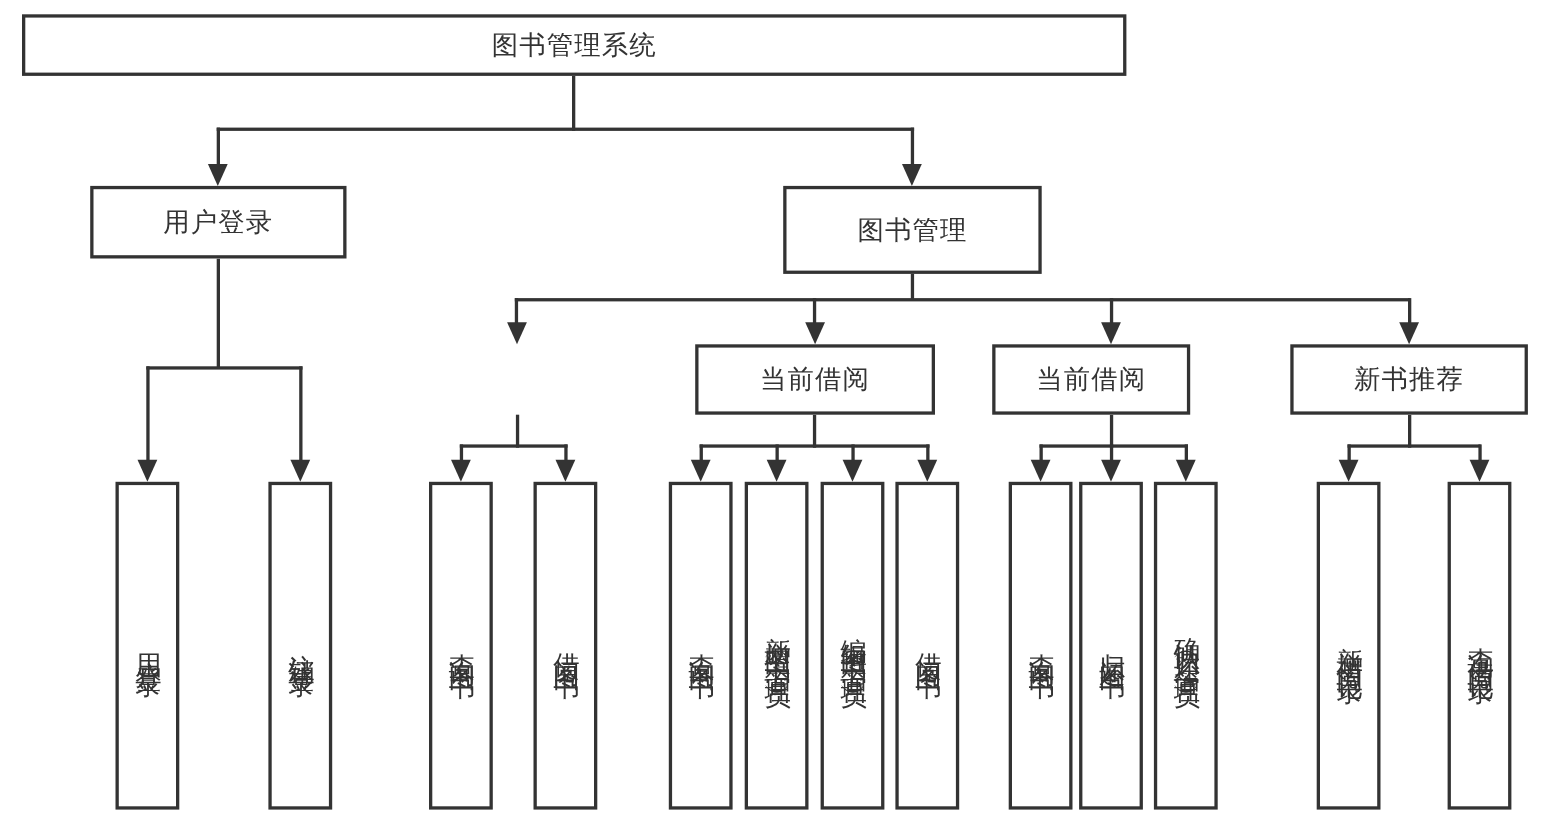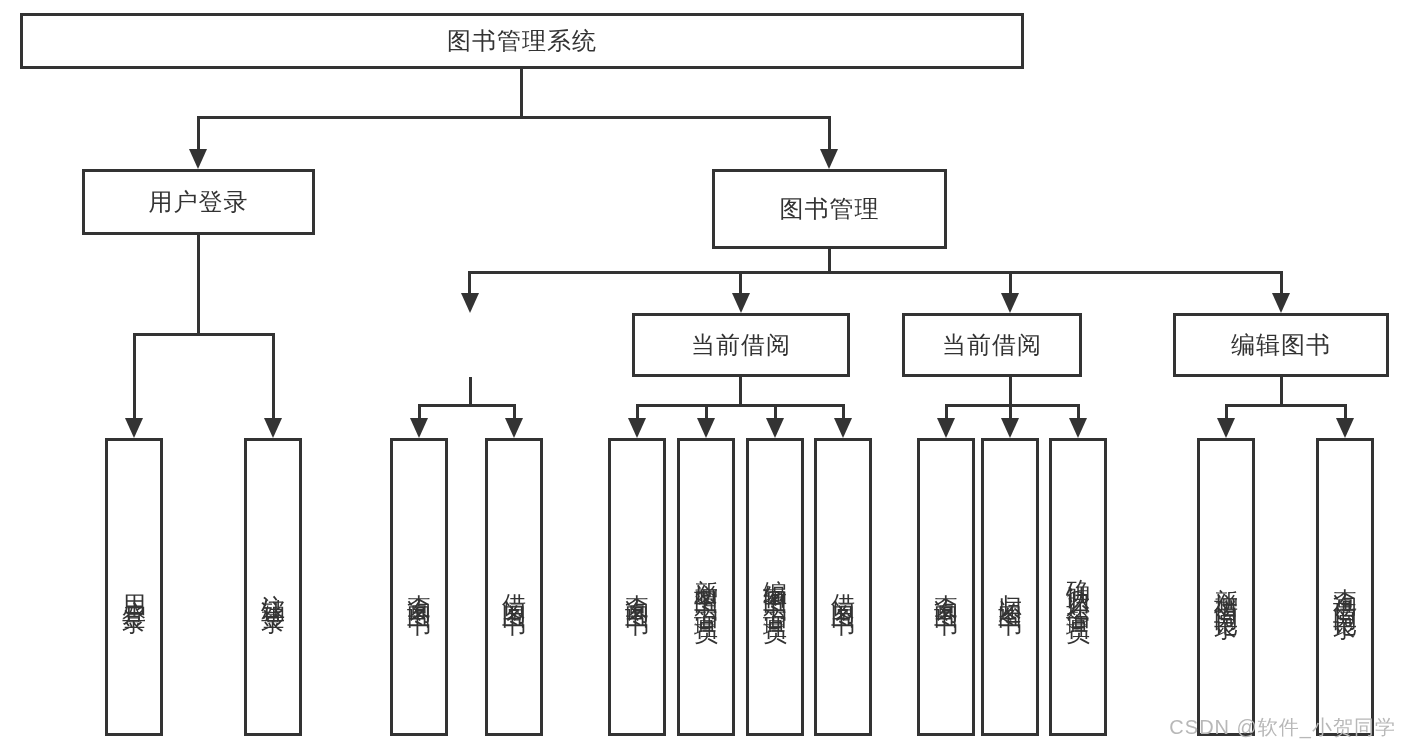--- a/index.html
+++ b/index.html
@@ -106,21 +106,21 @@
     <span>图书管理</span>
   </div>
 
   <div class="hbox" style="left:632px;top:313px;width:218px;height:64px">
     <span>当前借阅</span>
   </div>
   <div class="hbox" style="left:902px;top:313px;width:180px;height:64px">
     <span>当前借阅</span>
   </div>
   <div class="hbox" style="left:1173px;top:313px;width:216px;height:64px">
-    <span>编辑图书</span>
+    <span>新书推荐</span>
   </div>
 
   <div class="vbox" style="left:105px;top:438px">
     <span class="vtext">用户登录</span>
   </div>
   <div class="vbox" style="left:244px;top:438px">
     <span class="vtext">注销登录</span>
   </div>
 
   <div class="vbox" style="left:390px;top:438px">
@@ -153,15 +153,14 @@
     <span class="vtext">确认归还（管理员）</span>
   </div>
 
   <div class="vbox" style="left:1197px;top:438px">
     <span class="vtext">新增借阅记录</span>
   </div>
   <div class="vbox" style="left:1316px;top:438px">
     <span class="vtext">查询借阅记录</span>
   </div>
 
-  <div class="watermark">CSDN @软件_小贺同学</div>
 
 </div>
 
 </body></html>

